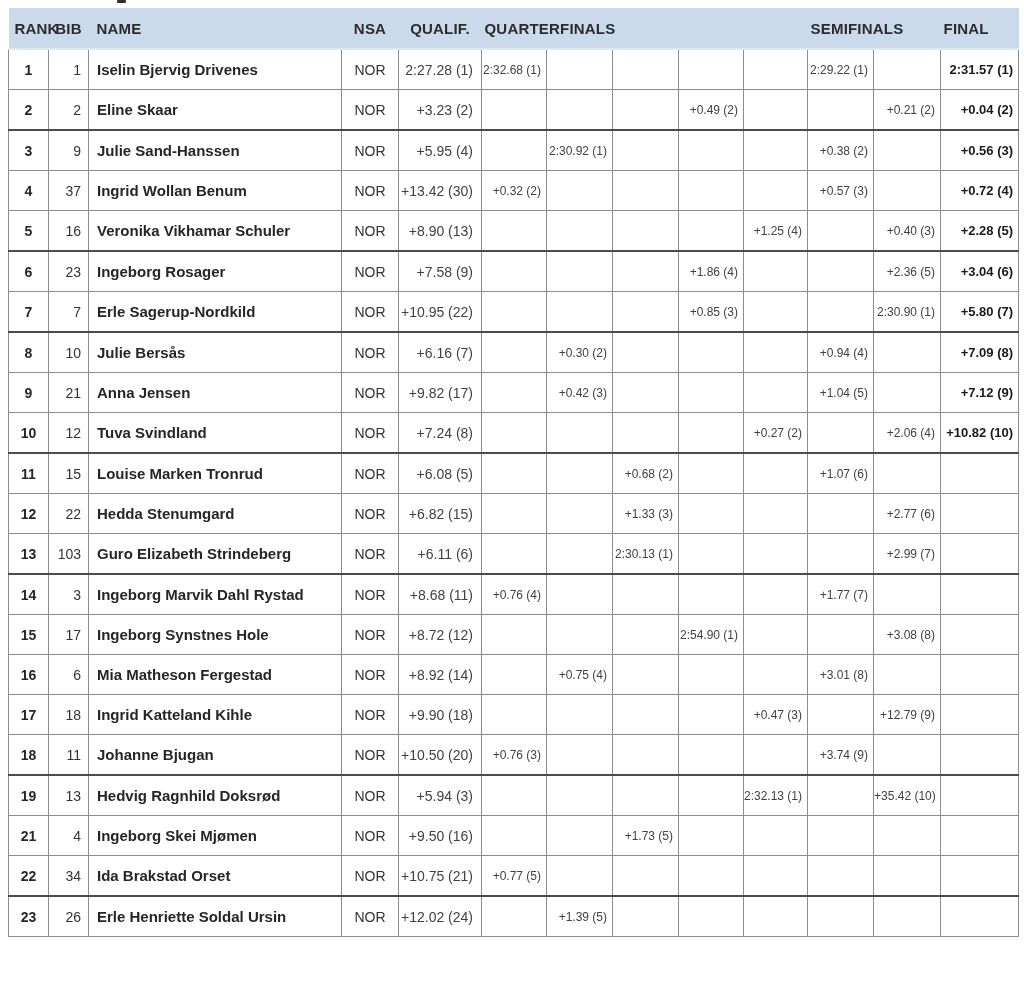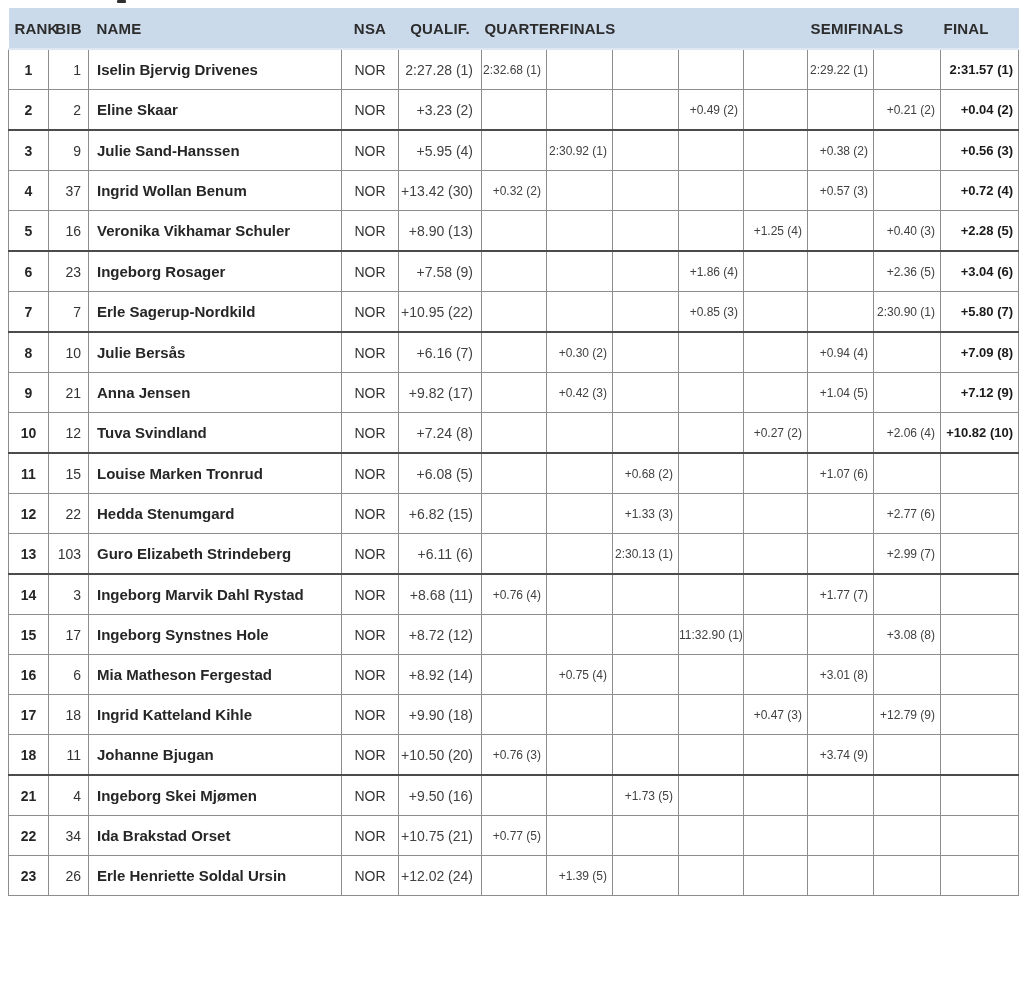--- a/index.html
+++ b/index.html
@@ -292,21 +292,21 @@
       </tr>
         <tr>
         <td class="c-rank">15</td>
         <td class="c-bib">17</td>
         <td class="c-name">Ingeborg Synstnes Hole</td>
         <td class="c-nsa">NOR</td>
         <td class="c-time">+8.72 (12)</td>
         <td class="c-heat"></td>
         <td class="c-heat"></td>
         <td class="c-heat"></td>
-        <td class="c-heat">11:32.90 (1)</td>
+        <td class="c-heat">2:54.90 (1)</td>
         <td class="c-heat"></td>
         <td class="c-heat"></td>
         <td class="c-heat">+3.08 (8)</td>
         <td class="c-final"></td>
       </tr>
         <tr>
         <td class="c-rank">16</td>
         <td class="c-bib">6</td>
         <td class="c-name">Mia Matheson Fergestad</td>
         <td class="c-nsa">NOR</td>
@@ -341,20 +341,35 @@
         <td class="c-name">Johanne Bjugan</td>
         <td class="c-nsa">NOR</td>
         <td class="c-time">+10.50 (20)</td>
         <td class="c-heat">+0.76 (3)</td>
         <td class="c-heat"></td>
         <td class="c-heat"></td>
         <td class="c-heat"></td>
         <td class="c-heat"></td>
         <td class="c-heat">+3.74 (9)</td>
         <td class="c-heat"></td>
+        <td class="c-final"></td>
+      </tr>
+        <tr>
+        <td class="c-rank">19</td>
+        <td class="c-bib">13</td>
+        <td class="c-name">Hedvig Ragnhild Doksrød</td>
+        <td class="c-nsa">NOR</td>
+        <td class="c-time">+5.94 (3)</td>
+        <td class="c-heat"></td>
+        <td class="c-heat"></td>
+        <td class="c-heat"></td>
+        <td class="c-heat"></td>
+        <td class="c-heat">2:32.13 (1)</td>
+        <td class="c-heat"></td>
+        <td class="c-heat">+35.42 (10)</td>
         <td class="c-final"></td>
       </tr>
         <tr>
         <td class="c-rank">21</td>
         <td class="c-bib">4</td>
         <td class="c-name">Ingeborg Skei Mjømen</td>
         <td class="c-nsa">NOR</td>
         <td class="c-time">+9.50 (16)</td>
         <td class="c-heat"></td>
         <td class="c-heat"></td>

